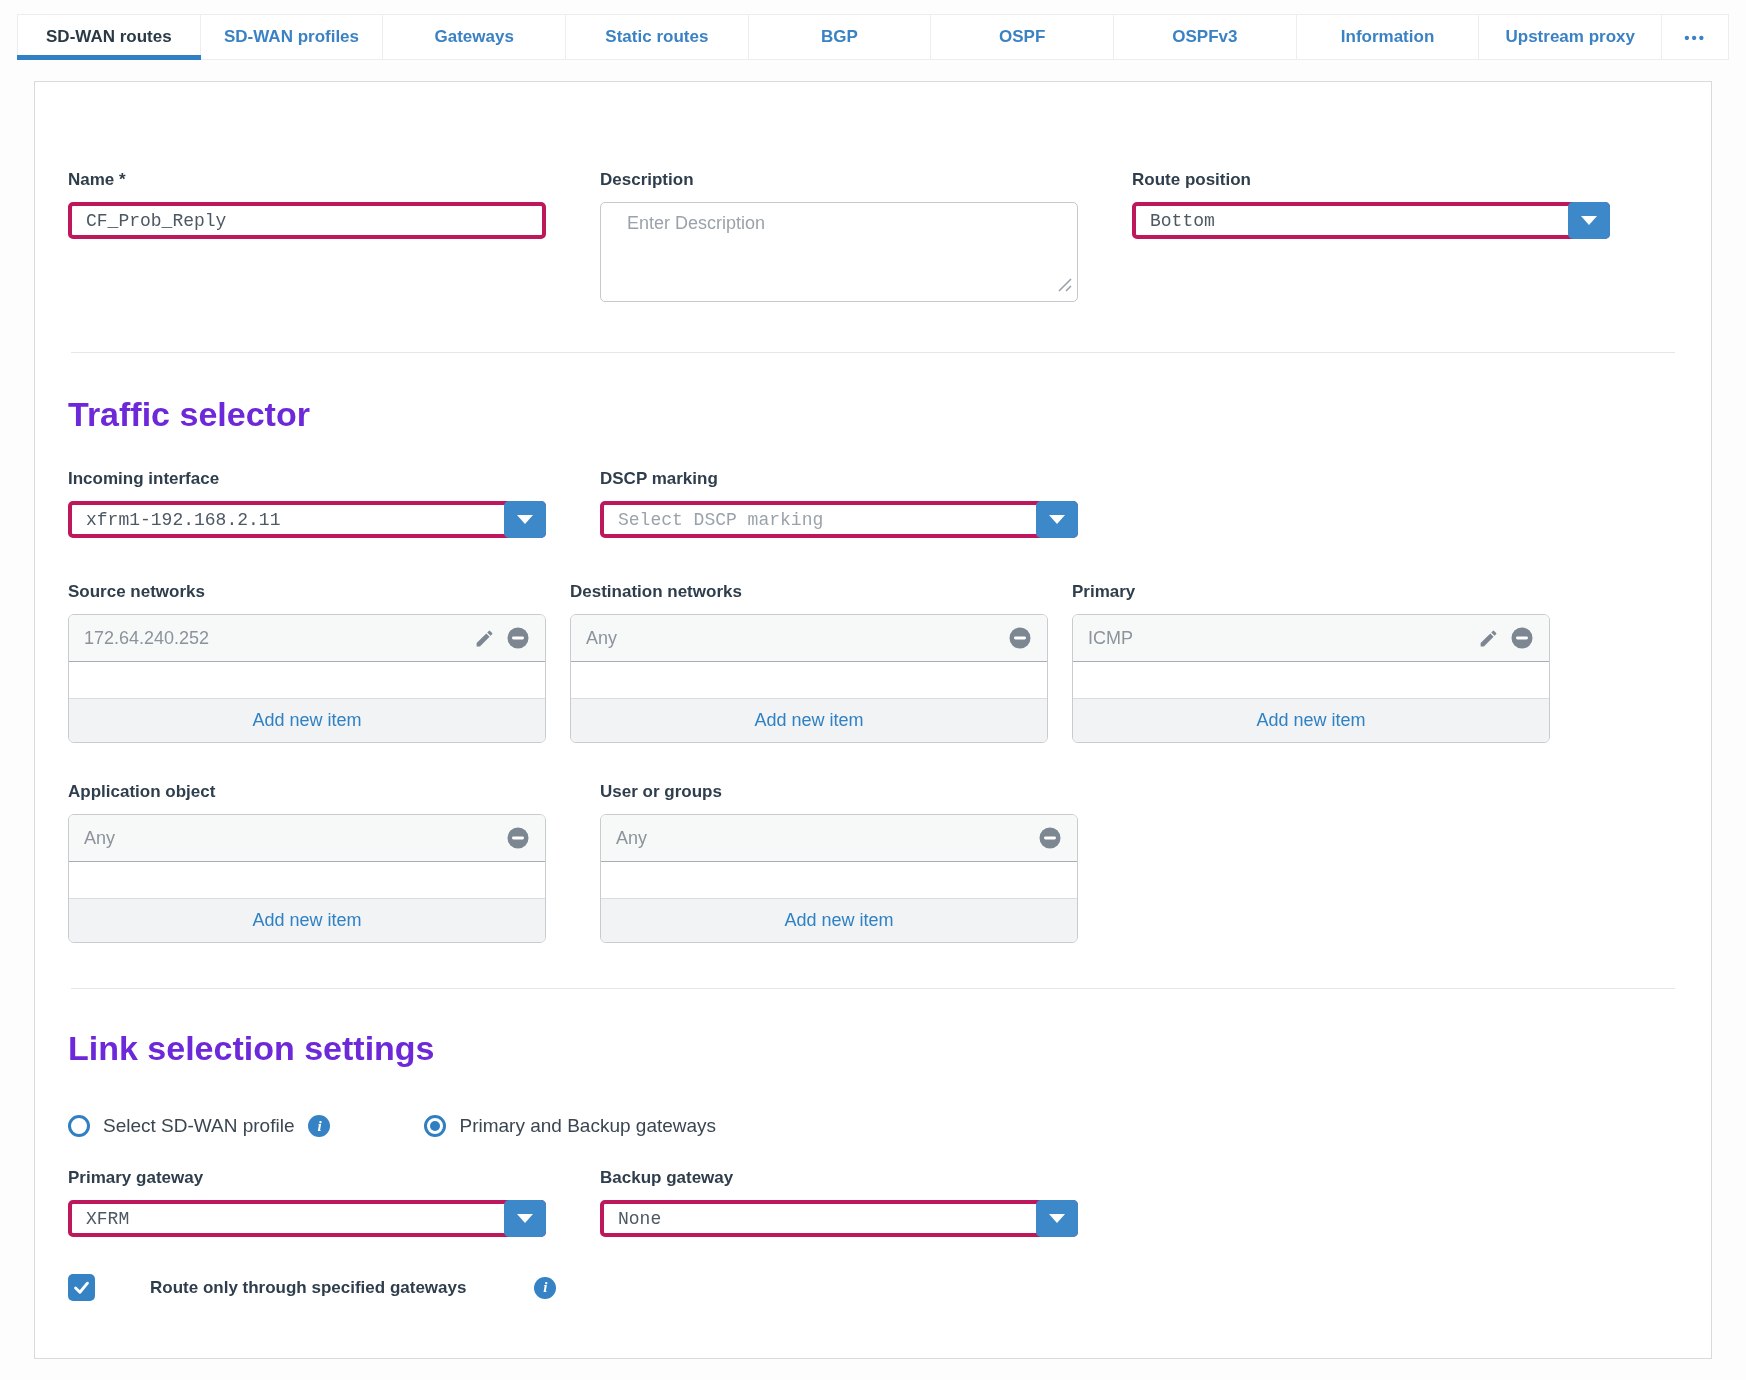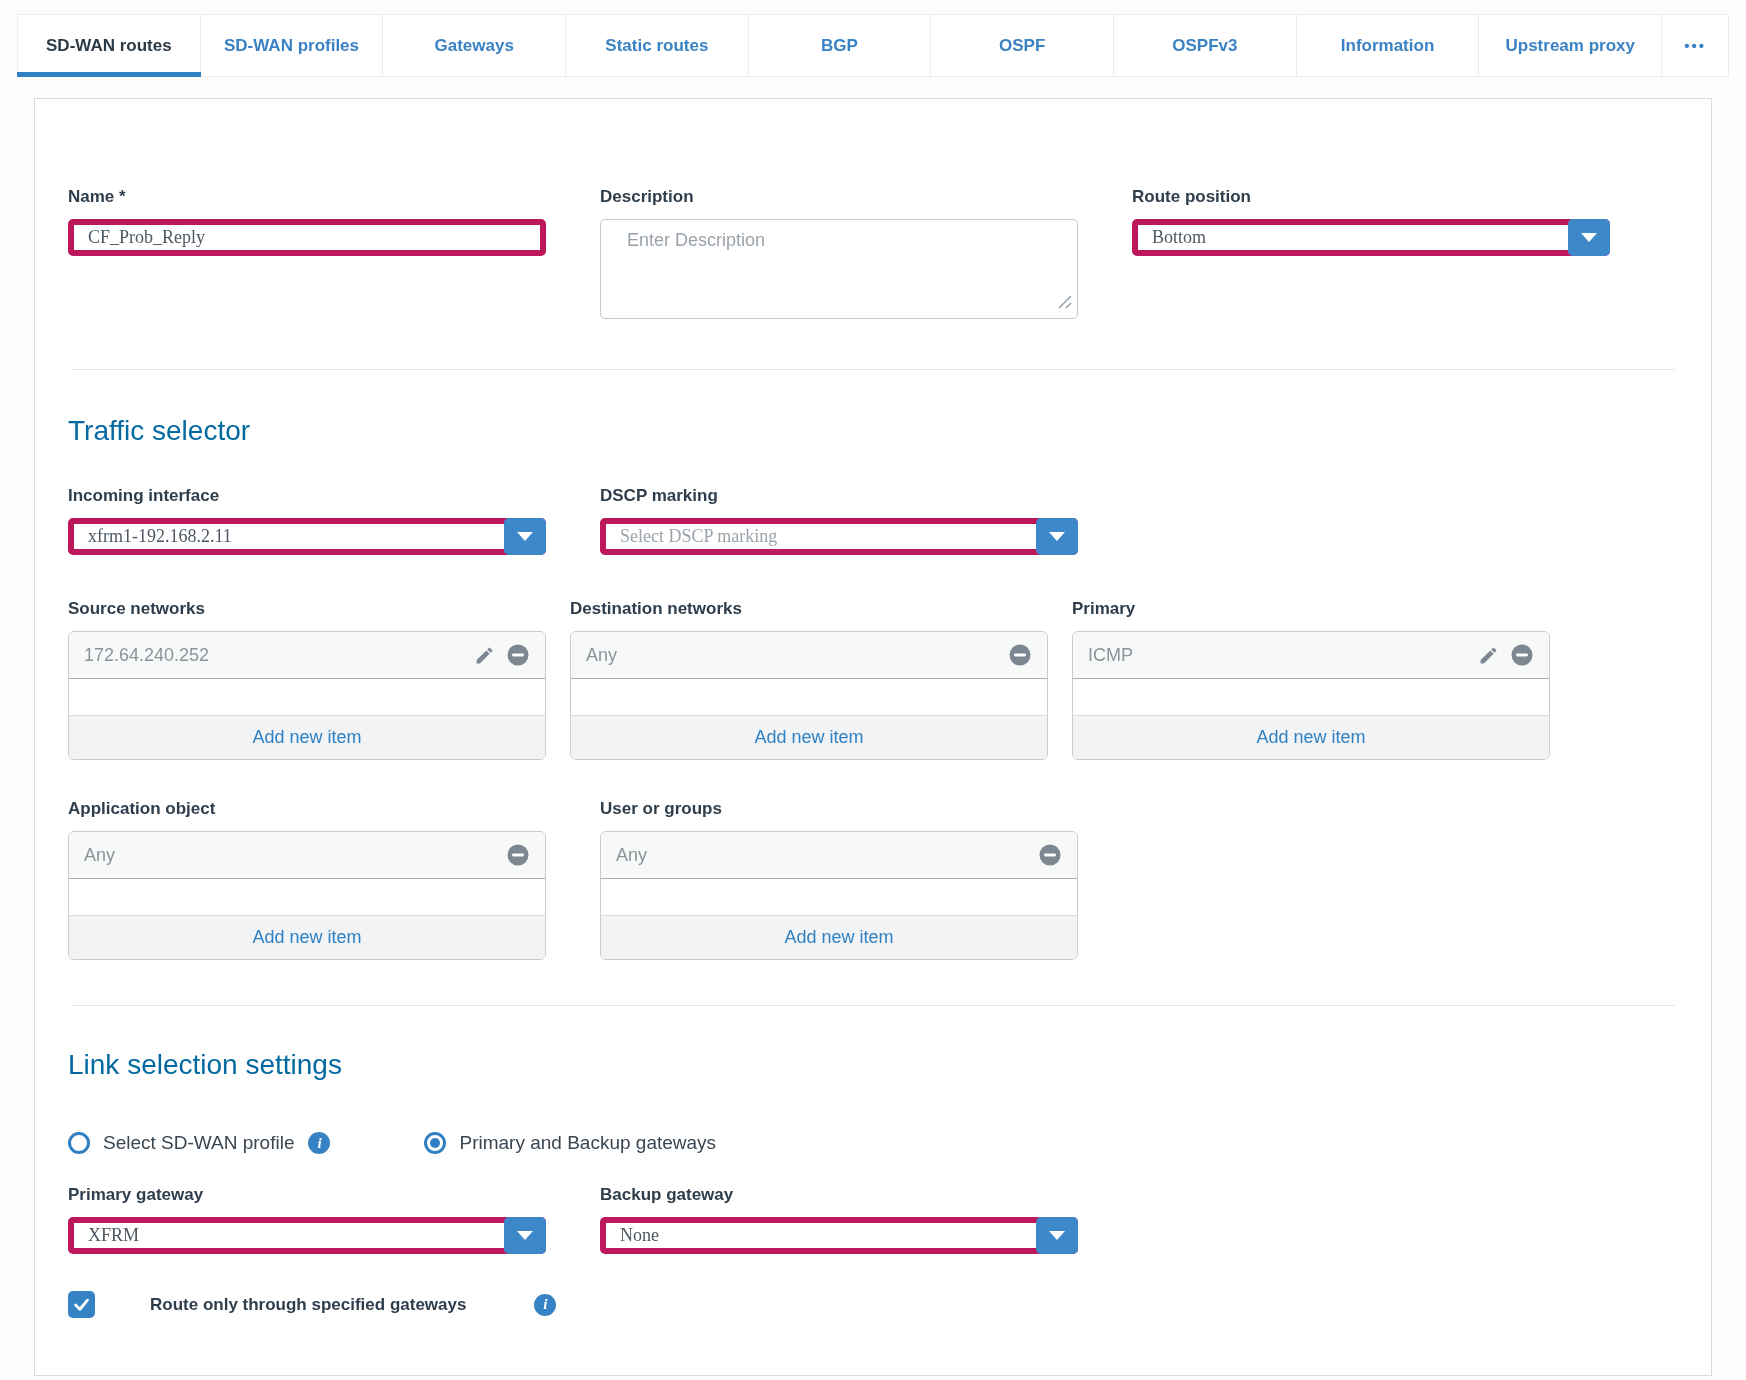--- a/index.html
+++ b/index.html
@@ -9,21 +9,21 @@
     background:#fdfdfd;
     font-family:"Liberation Sans", sans-serif;
     overflow:hidden;
   }
   
   .tabbar {
     margin:14px 17px 0;
     display:flex;
     background:#fff;
     border:1px solid #ebedee;
-    height:63px;
+    height:46px;
   }
   .tab {
     flex:1;
     display:flex; align-items:center; justify-content:center;
     font-size:17px; font-weight:bold; color:#3b82c4;
     border-right:1px solid #ebedee;
     position:relative; cursor:pointer;
     white-space:nowrap;
   }
   .tab.active { color:#2b3a47; }
@@ -47,22 +47,22 @@
     padding:0 33px;
     align-items:start;
   }
   .lbl {
     display:block;
     font-size:17px; font-weight:bold; color:#2f3e4c;
     line-height:20px; margin-bottom:12px;
   }
   .inp {
     width:100%; height:37px;
-    border:6px solid #be185d; border-radius:5px;
-    font-family:Liberation Serif, serif;
+    border:4px solid #be185d; border-radius:5px;
+    font-family:Liberation Mono, monospace;
     font-size:18px; color:#4d5863;
     padding:0 14px; background:#fff; outline:none;
   }
   ::placeholder { color:#9aa3ab; opacity:1; }
   
   .dd { position:relative; }
   .dd .inp { padding-right:58px; }
   .dd-btn {
     position:absolute; top:0; right:0;
     width:42px; height:37px;
@@ -83,21 +83,21 @@
     border:1px solid #c5c9cd; border-radius:5px;
     padding:10px 26px;
     font-family:"Liberation Sans", sans-serif;
     font-size:18px; color:#4d5863; outline:none;
   }
   .resize-h { position:absolute; right:6px; bottom:10px; pointer-events:none; }
   
   .divider { height:1px; background:#e4e6e8; margin:46px 36px 0; }
   .divider.d2 { margin-top:45px; }
   .sec-h {
-    font-size:28px; font-weight:400; color:#0369a1;
+    font-size:34px; font-weight:700; color:#6d28d9;
     padding:0 33px; margin:44px 0 0; line-height:34px;
   }
   .sec-h.h2 { margin-top:42px; }
   
   .lbox {
     border:1px solid #c8ccd0; border-radius:6px;
     overflow:hidden; background:#fff;
   }
   .lrow {
     height:47px; background:#f7f8f8;

